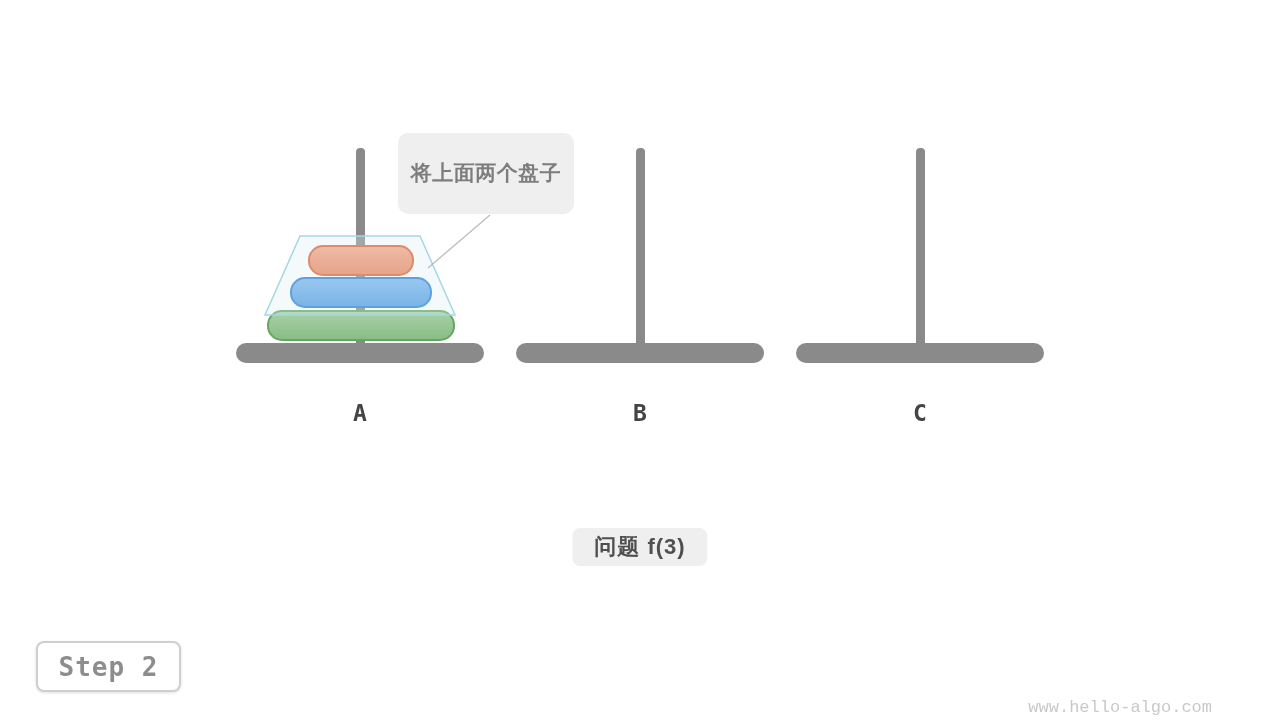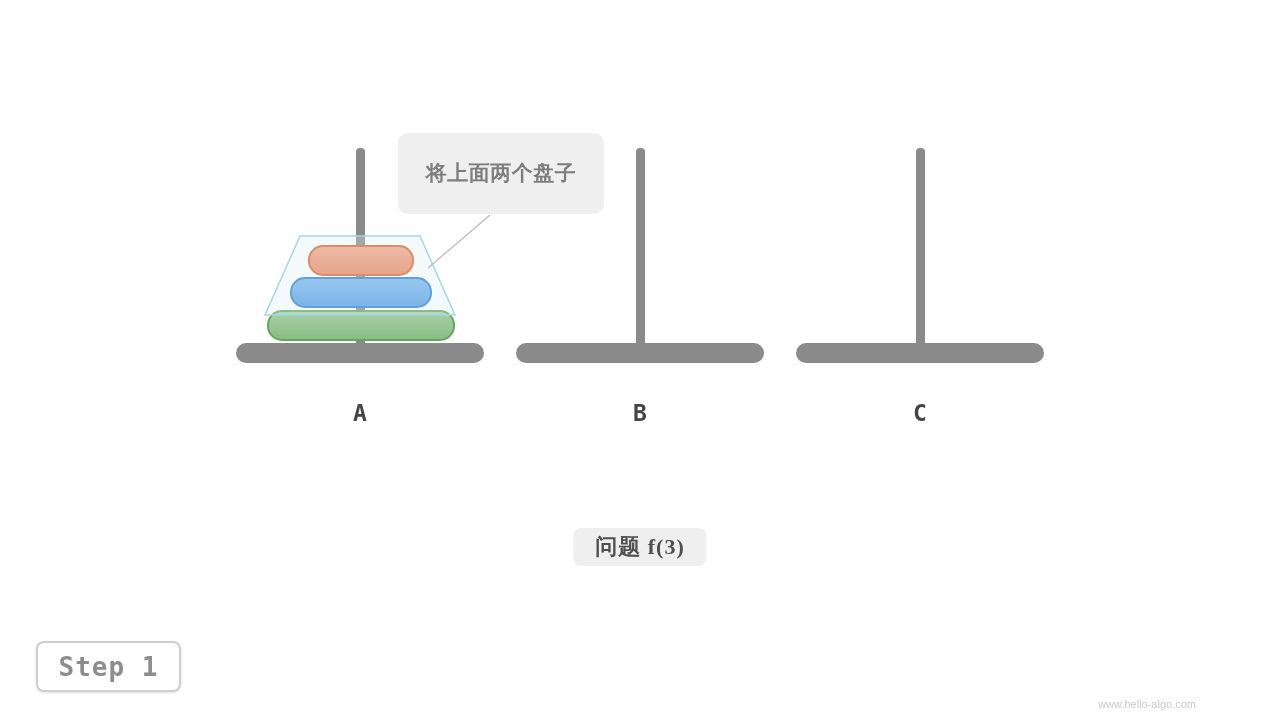--- a/index.html
+++ b/index.html
@@ -68,21 +68,21 @@
 
   
   .connector-svg { position: absolute; left: 420px; top: 210px; width: 80px; height: 65px; }
   .connector-svg line { stroke: var(--connector); stroke-width: 1.2; }
 
   
   .callout {
     position: absolute;
     left: 398px;
     top: 133px;
-    width: 206px;
+    width: 176px;
     height: 81px;
     background: var(--callout-bg);
     border-radius: 10px;
     display: flex;
     flex-direction: column;
     align-items: center;
     justify-content: center;
     font-weight: 700;
     font-size: 21px;
     line-height: 1.55;
@@ -96,21 +96,21 @@
   .problem-badge {
     position: absolute;
     left: 640px;
     top: 528px;
     transform: translateX(-50%);
     height: 38px;
     line-height: 38px;
     padding: 0 22px;
     background: var(--callout-bg);
     border-radius: 8px;
-    font-family: Liberation Serif, serif;
+    font-family: Liberation Sans, sans-serif;
     font-weight: 700;
     font-size: 22px;
     color: var(--badge-text);
     letter-spacing: 1px;
     white-space: nowrap;
   }
 
   
   .step-badge {
     position: absolute;
@@ -128,24 +128,24 @@
     font-family: "DejaVu Sans Mono", monospace;
     font-weight: 700;
     font-size: 26px;
     color: var(--step-text);
     letter-spacing: 1px;
   }
 
   
   .watermark {
     position: absolute;
-    right: 84px;
+    right: 68px;
     top: 698px;
-    font-family: Liberation Sans, sans-serif;
-    font-size: 11px;
+    font-family: Liberation Mono, monospace;
+    font-size: 17px;
     color: var(--watermark);
   }
 </style>
 </head>
 <body>
 
 <div class="stage">
 
   <div class="pole a"></div>
   <div class="pole b"></div>
@@ -170,17 +170,17 @@
   <svg class="connector-svg" viewBox="0 0 80 65">
     <line x1="70" y1="5" x2="8" y2="58"></line>
   </svg>
 
   <div class="callout">
     <span>将上面两个盘子</span>
   </div>
 
   <div class="problem-badge">问题 f(3)</div>
 
-  <div class="step-badge">Step 1</div>
+  <div class="step-badge">Step 2</div>
 
   <div class="watermark">www.hello-algo.com</div>
 
 </div>
 
 </body></html>

